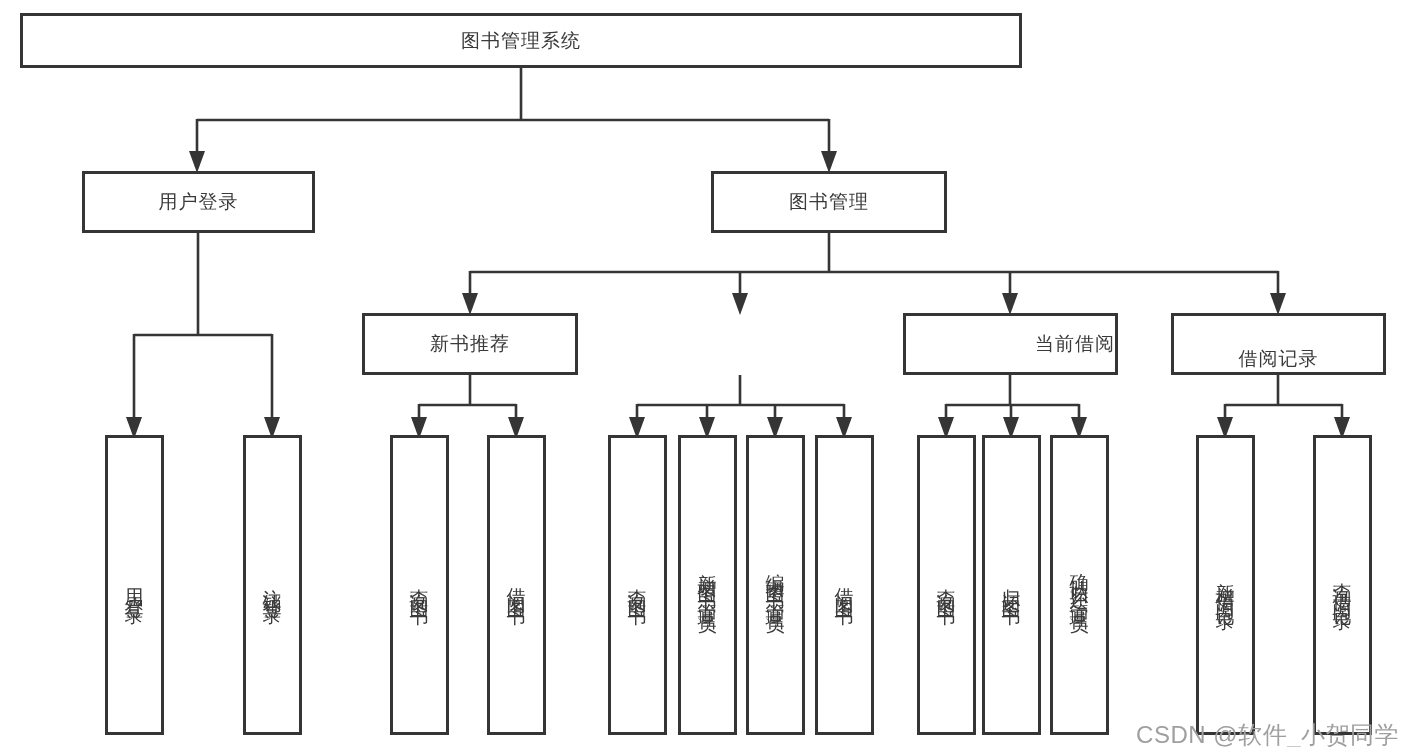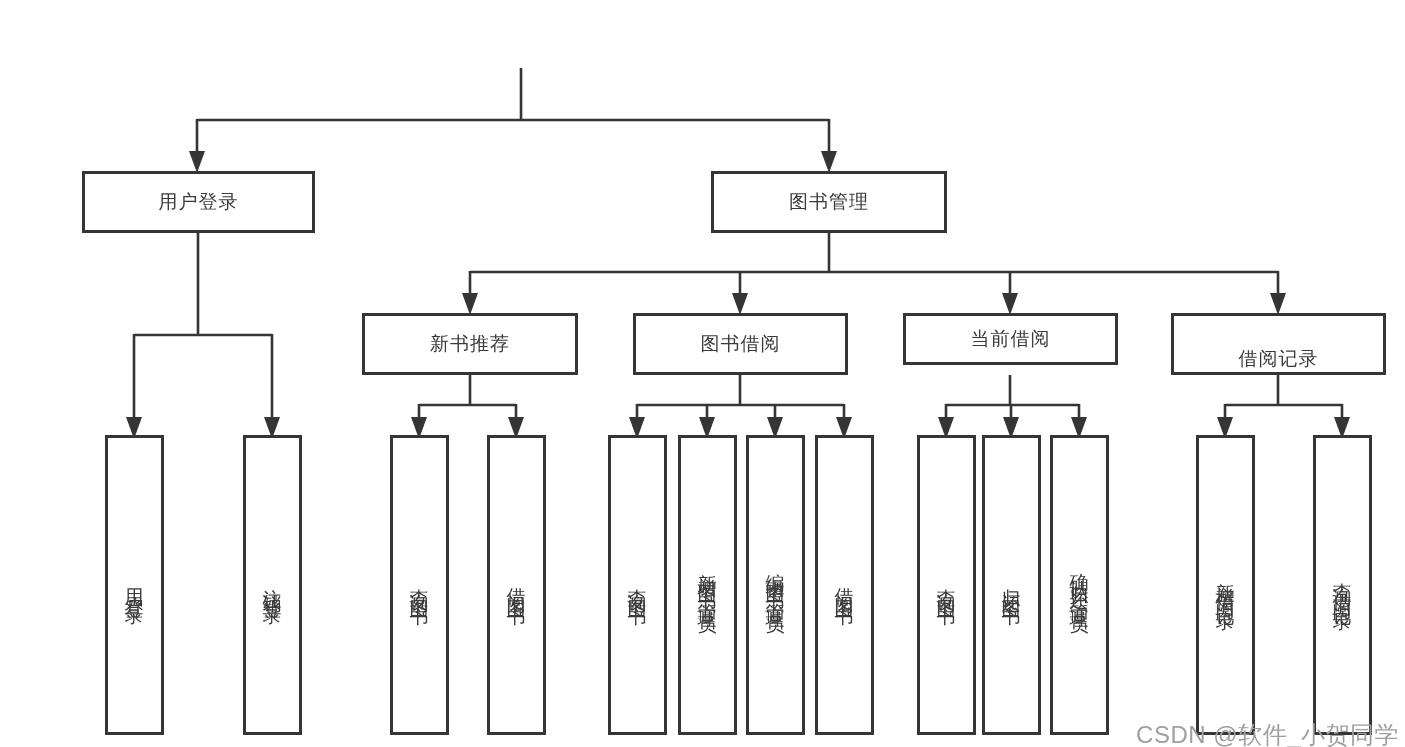--- a/index.html
+++ b/index.html
@@ -55,21 +55,21 @@
     color: #3a3a3a;
     line-height: 1;
     white-space: nowrap;
   }
   
   #root            { left: 20px;   top: 13px;  width: 1002px; height: 55px; }
   #n-user-login    { left: 82px;   top: 171px; width: 233px;  height: 62px; }
   #n-book-mgmt     { left: 711px;  top: 171px; width: 236px;  height: 62px; }
   #n-new-book      { left: 362px;  top: 313px; width: 216px;  height: 62px; }
   #n-book-borrow   { left: 633px;  top: 313px; width: 215px;  height: 62px; }
-  #n-current       { left: 903px;  top: 313px; width: 215px;  height: 52px; }
+  #n-current       { left: 903px;  top: 313px; width: 215px;  height: 62px; justify-content: flex-end; }
   #n-record        { left: 1171px; top: 313px; width: 215px;  height: 62px; align-items: flex-end; }
 
   #l-ul-0 { left: 105px;  }
   #l-ul-1 { left: 243px;  }
   #l-nb-0 { left: 390px;  }
   #l-nb-1 { left: 487px;  }
   #l-bb-0 { left: 608px;  }
   #l-bb-1 { left: 678px;  }
   #l-bb-2 { left: 746px;  }
   #l-bb-3 { left: 815px;  }
@@ -130,34 +130,34 @@
       <polygon points="767,417 783,417 775,439"></polygon>
       <polygon points="836,417 852,417 844,439"></polygon>
       <polygon points="938,417 954,417 946,439"></polygon>
       <polygon points="1003,417 1019,417 1011,439"></polygon>
       <polygon points="1071,417 1087,417 1079,439"></polygon>
       <polygon points="1217,417 1233,417 1225,439"></polygon>
       <polygon points="1334,417 1350,417 1342,439"></polygon>
     </g>
   </svg>
 
+  <div class="node" id="root">
+    <span>图书管理系统</span>
+  </div>
 
   <div class="node" id="n-user-login">
     <span>用户登录</span>
   </div>
   <div class="node" id="n-book-mgmt">
     <span>图书管理</span>
   </div>
 
   <div class="node" id="n-new-book">
     <span>新书推荐</span>
   </div>
-  <div class="node" id="n-book-borrow">
-    <span>图书借阅</span>
-  </div>
   <div class="node" id="n-current">
     <span>当前借阅</span>
   </div>
   <div class="node" id="n-record">
     <span>借阅记录</span>
   </div>
 
   <div class="leaf" id="l-ul-0">
     <span>用户登录</span>
   </div>

